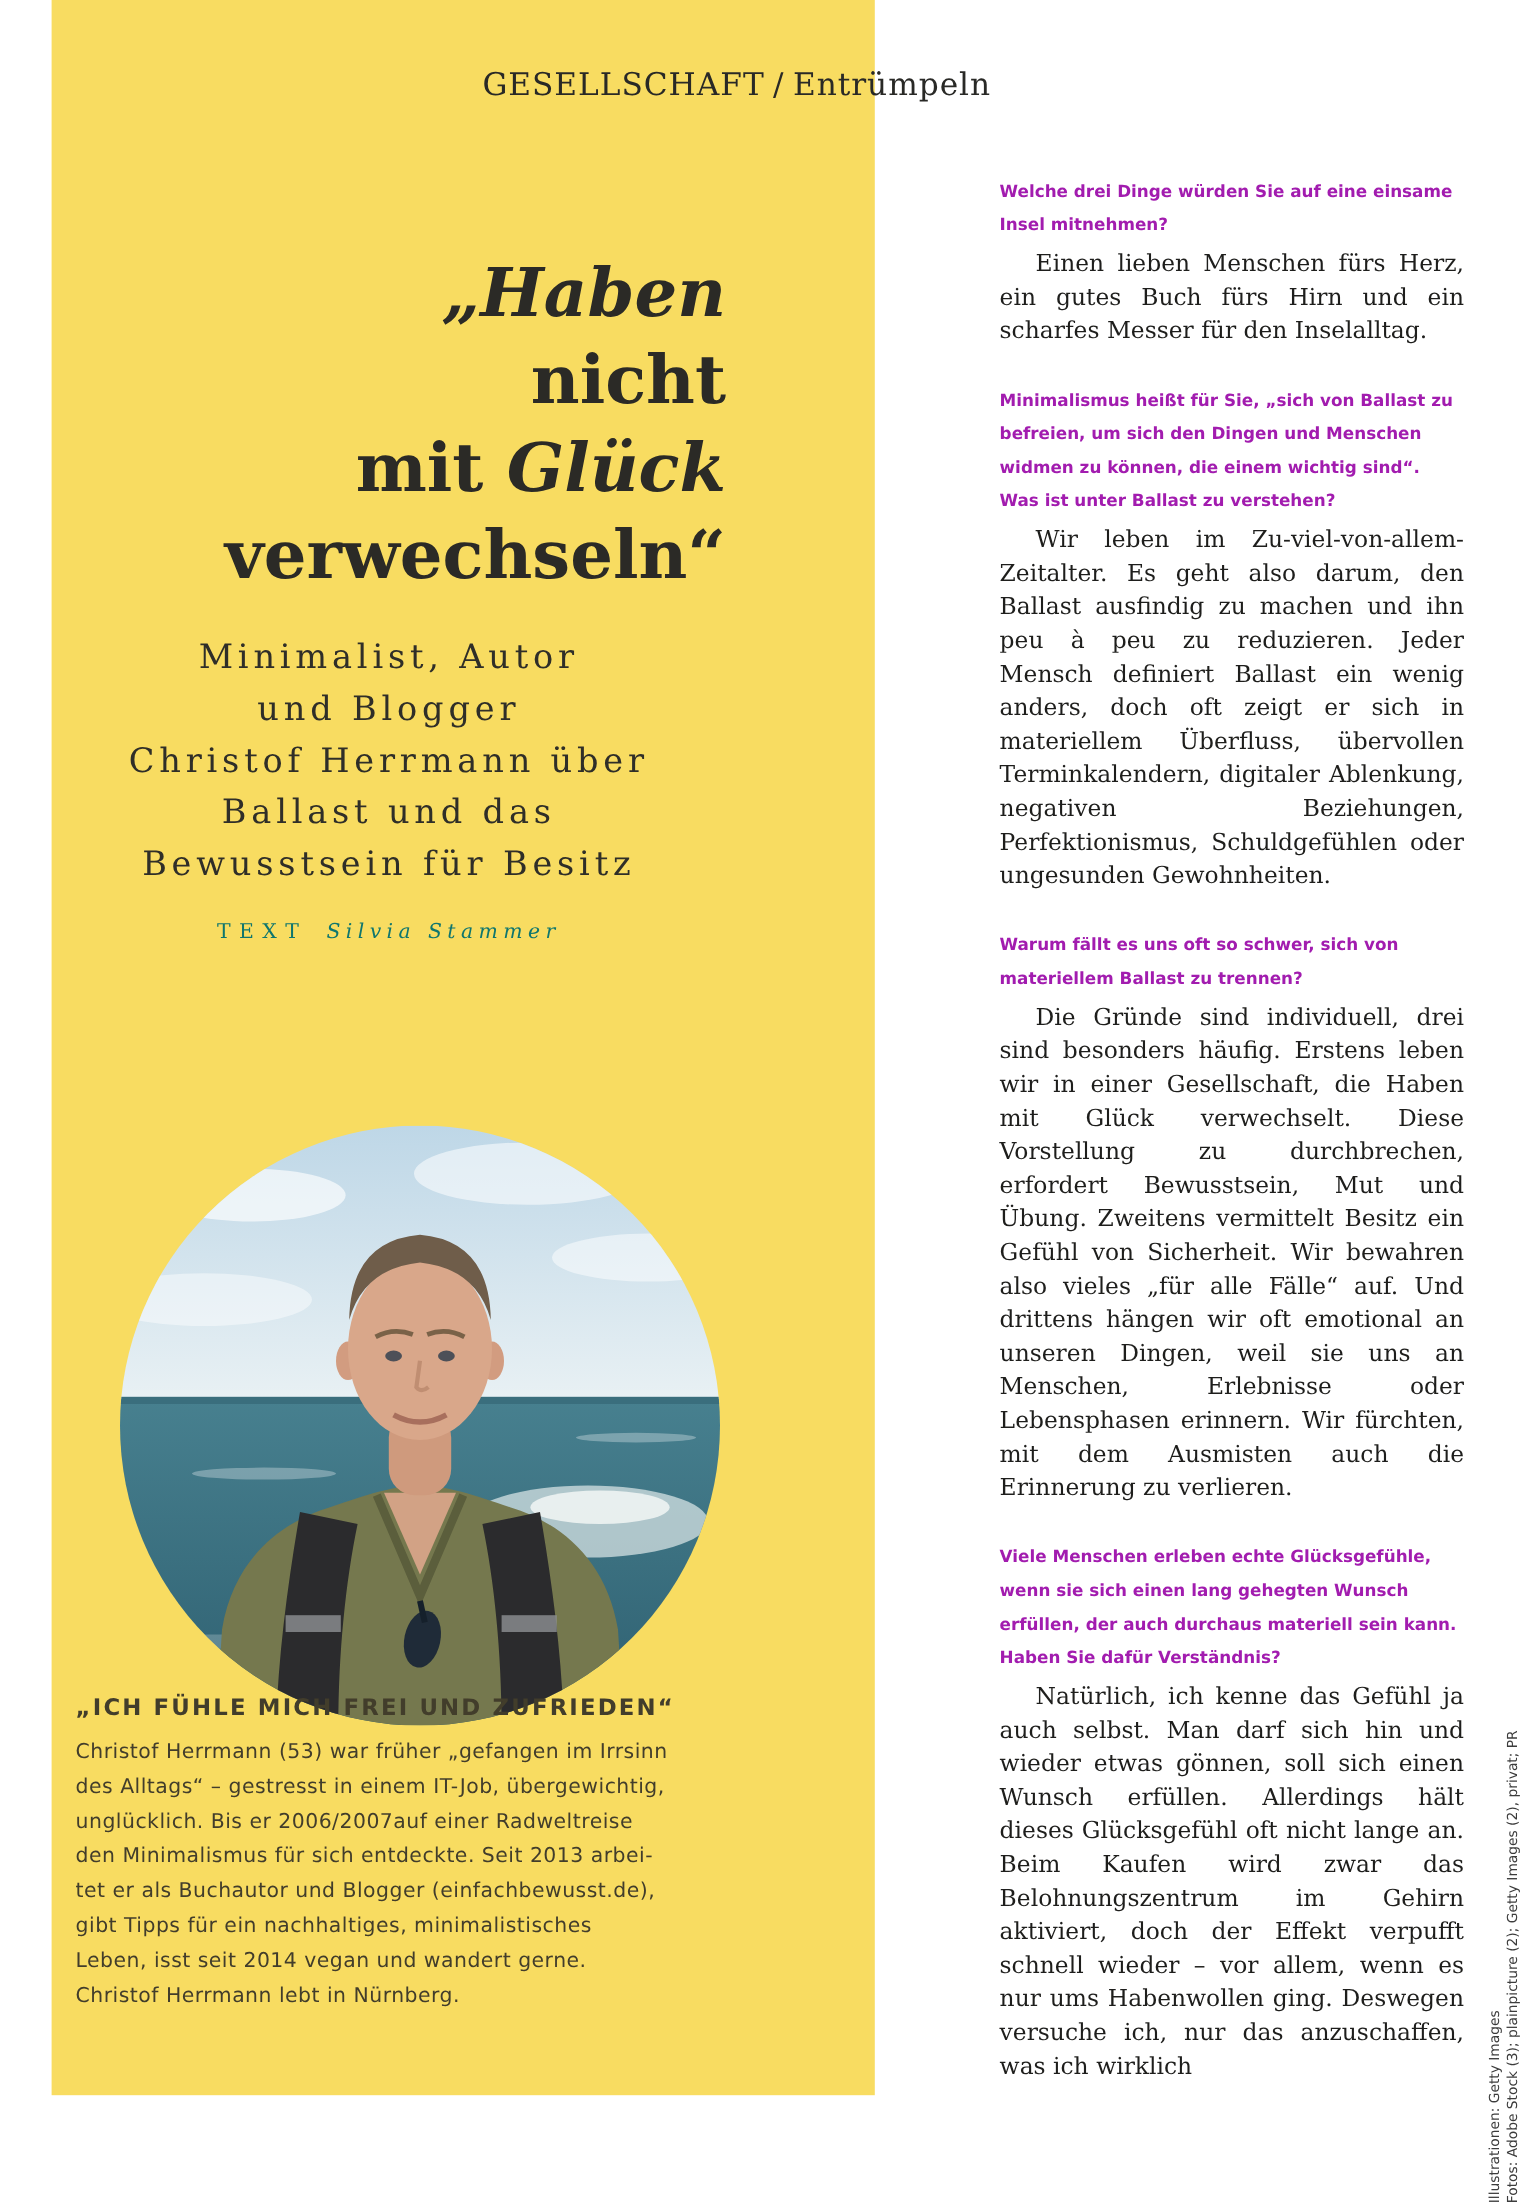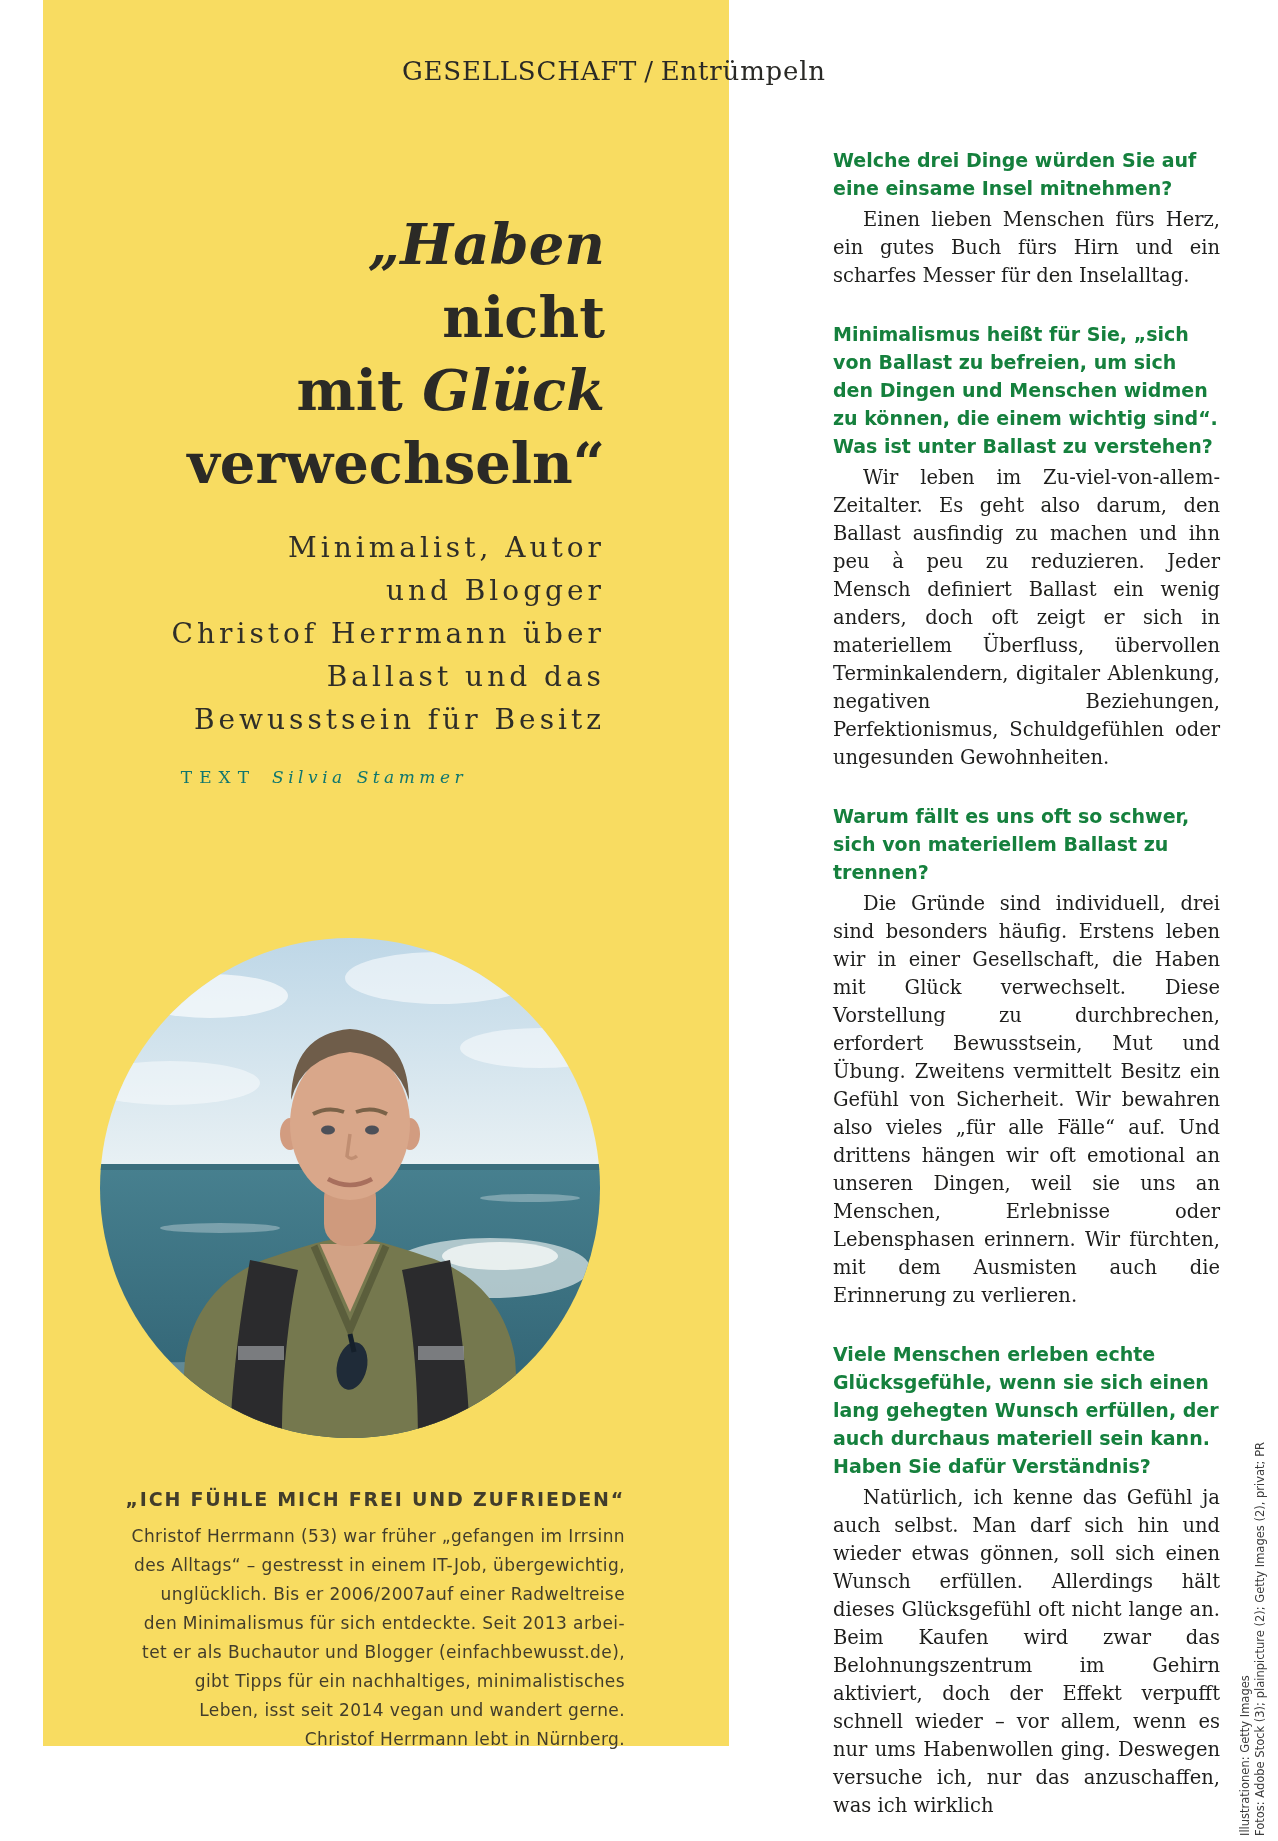--- a/index.html
+++ b/index.html
@@ -24,54 +24,53 @@
   }
   .headline{
     margin-top:208px;font-size:56px;line-height:73px;font-weight:600;
     font-family:"DejaVu Serif",serif;color:#2b2a26;
   }
   .headline div{white-space:nowrap;text-align:right;}
   .headline .it{font-style:italic;}
   .subtitle{
     margin-top:26px;font-size:28px;line-height:43px;letter-spacing:4px;
     color:#2f2e28;
-    text-align:right;
   }
   .subtitle div{white-space:nowrap;}
   .byline{
     margin-top:26px;font-size:17px;color:#0f766e;white-space:nowrap;
   }
   .byline .lbl{letter-spacing:7px;}
   .byline .aut{font-style:italic;letter-spacing:4.5px;margin-left:16px;}
   
   .portrait{
     position:absolute;left:100px;top:938px;width:500px;height:500px;
     border-radius:50%;overflow:hidden;
   }
   .portrait svg{display:block;}
   
   .caption{
-    position:absolute;left:63px;top:1488px;width:562px;text-align:right;
+    position:absolute;left:63px;top:1412px;width:562px;text-align:left;
     font-family:"DejaVu Sans",sans-serif;color:#423d2b;
   }
   .caption-title{
     font-size:19px;letter-spacing:1.8px;font-weight:bold;margin-bottom:12px;
     white-space:nowrap;
   }
   .caption-line{
     font-size:17px;line-height:29px;letter-spacing:0.4px;font-weight:normal;
     white-space:nowrap;
   }
   
   .interview{
     position:absolute;left:833px;top:146px;width:387px;color:#1e1e1c;
   }
   .q{
     font-family:"DejaVu Sans",sans-serif;font-weight:bold;
-    font-size:19px;line-height:28px;color:#15803d;margin:30px 0 4px 0;
+    font-size:14px;line-height:28px;color:#a21caf;margin:30px 0 4px 0;
   }
   .q:first-child{margin-top:0;}
   .a{
     font-family:"DejaVu Serif",serif;font-size:19.5px;line-height:28px;
     text-align:justify;text-indent:30px;margin:0;
   }
   
   .credits{
     position:absolute;left:1238px;top:1836px;width:700px;
     transform:rotate(-90deg);transform-origin:0 0;

